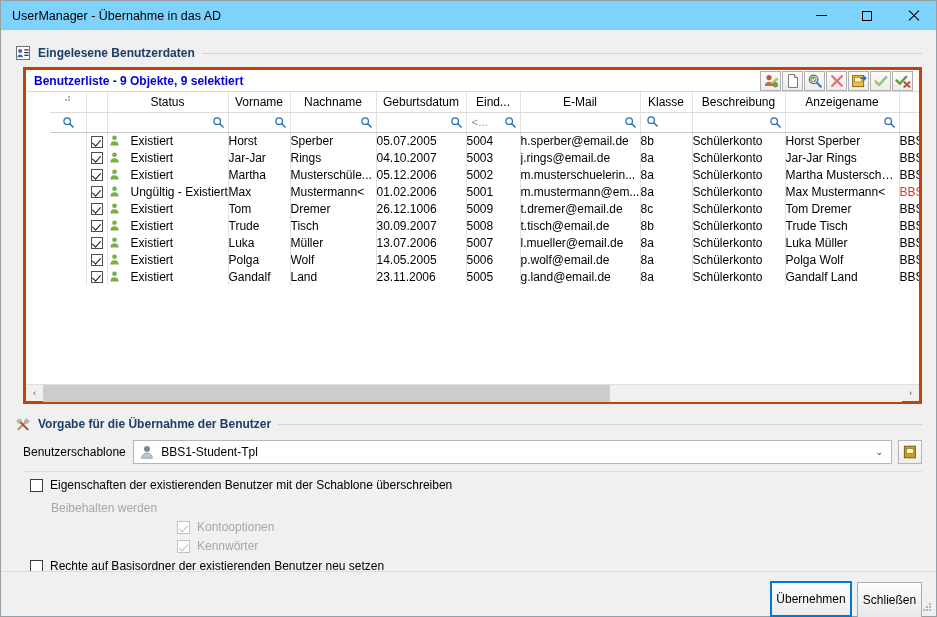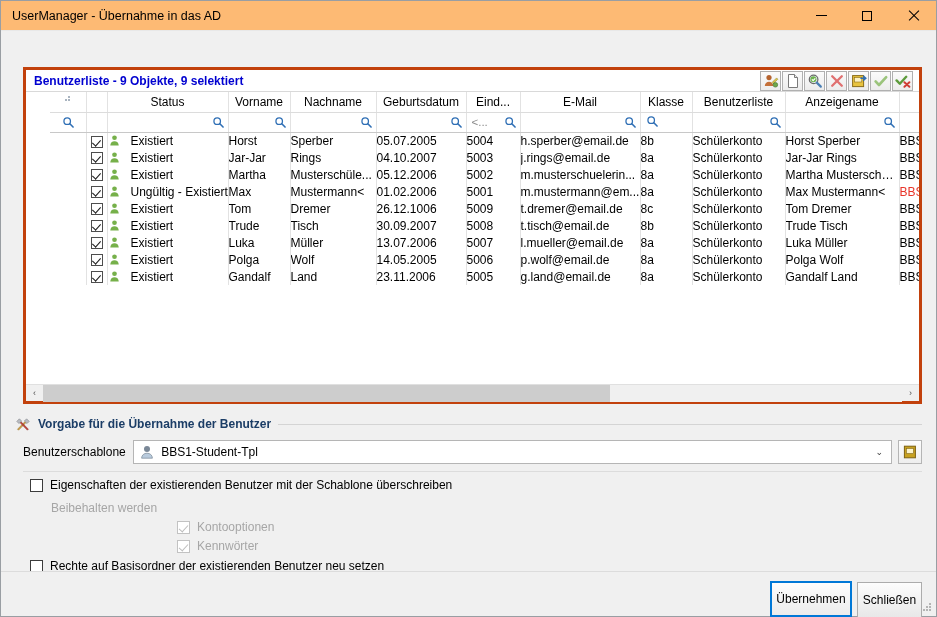--- a/index.html
+++ b/index.html
@@ -16,21 +16,21 @@
     width: 937px; height: 617px;
     background: #f0f0f0;
     border: 1px solid #999ea3;
     position: relative;
     display: flex;
     flex-direction: column;
   }
   
   .titlebar {
     height: 30px;
-    background: #fdba74;
+    background: #7dd3fc;
     display: flex;
     align-items: center;
     flex: 0 0 auto;
     border-bottom: 1px solid #e8e8e8;
   }
   .title-text {
     padding-left: 11px;
     font-size: 12.5px;
     color: #000;
     white-space: nowrap;
@@ -245,20 +245,36 @@
     <div class="tb-btn">
       <span class="glyph-max"></span>
     </div>
     <div class="tb-btn close">
       <span class="glyph-close"></span>
     </div>
   </div>
 
   <div class="body-area">
 
+    <div class="group" style="left:14px; top:13px; right:14px; height:18px;">
+      <div class="group-head">
+        <span class="group-icon">
+          <svg width="16" height="16" viewBox="0 0 16 16">
+            <rect x="1.5" y="1.5" width="13" height="13" fill="#fdfdfd" stroke="#6f6f6f"></rect>
+            <circle cx="5.2" cy="6" r="2.1" fill="#3c6ea5"></circle>
+            <path d="M2.3 12.3c0-1.8 1.3-2.9 2.9-2.9s2.9 1.1 2.9 2.9z" fill="#3c6ea5"></path>
+            <rect x="9.3" y="4.3" width="4.3" height="1.2" fill="#2d2d2d"></rect>
+            <rect x="9.3" y="7" width="4.3" height="1.2" fill="#2d2d2d"></rect>
+            <rect x="9.3" y="9.7" width="4.3" height="1.2" fill="#2d2d2d"></rect>
+          </svg>
+        </span>
+        <span class="group-title">Eingelesene Benutzerdaten</span>
+        <span class="group-line"></span>
+      </div>
+    </div>
 
     <div class="listpanel" style="left:22px; top:36px; right:14px; height:337px;">
 
       <div class="list-caption">
         <span class="list-caption-text">Benutzerliste - 9 Objekte, 9 selektiert</span>
         <span class="cap-spacer"></span>
         <div class="cap-tools">
           <div class="tool-btn">
             <svg width="16" height="16" viewBox="0 0 16 16">
               <circle cx="6" cy="4.6" r="2.6" fill="#b5632f"></circle>
@@ -351,21 +367,21 @@
                   <th>
                     <span class="hdr-label">Eind...</span>
                   </th>
                   <th>
                     <span class="hdr-label">E-Mail</span>
                   </th>
                   <th>
                     <span class="hdr-label">Klasse</span>
                   </th>
                   <th>
-                    <span class="hdr-label">Benutzerliste</span>
+                    <span class="hdr-label">Beschreibung</span>
                   </th>
                   <th>
                     <span class="hdr-label">Anzeigename</span>
                   </th>
                   <th>
                     <span class="hdr-label">Anmeldename</span>
                   </th>
                 </tr>
               <tr class="filt-row" id="filt-row">
                   <th>

